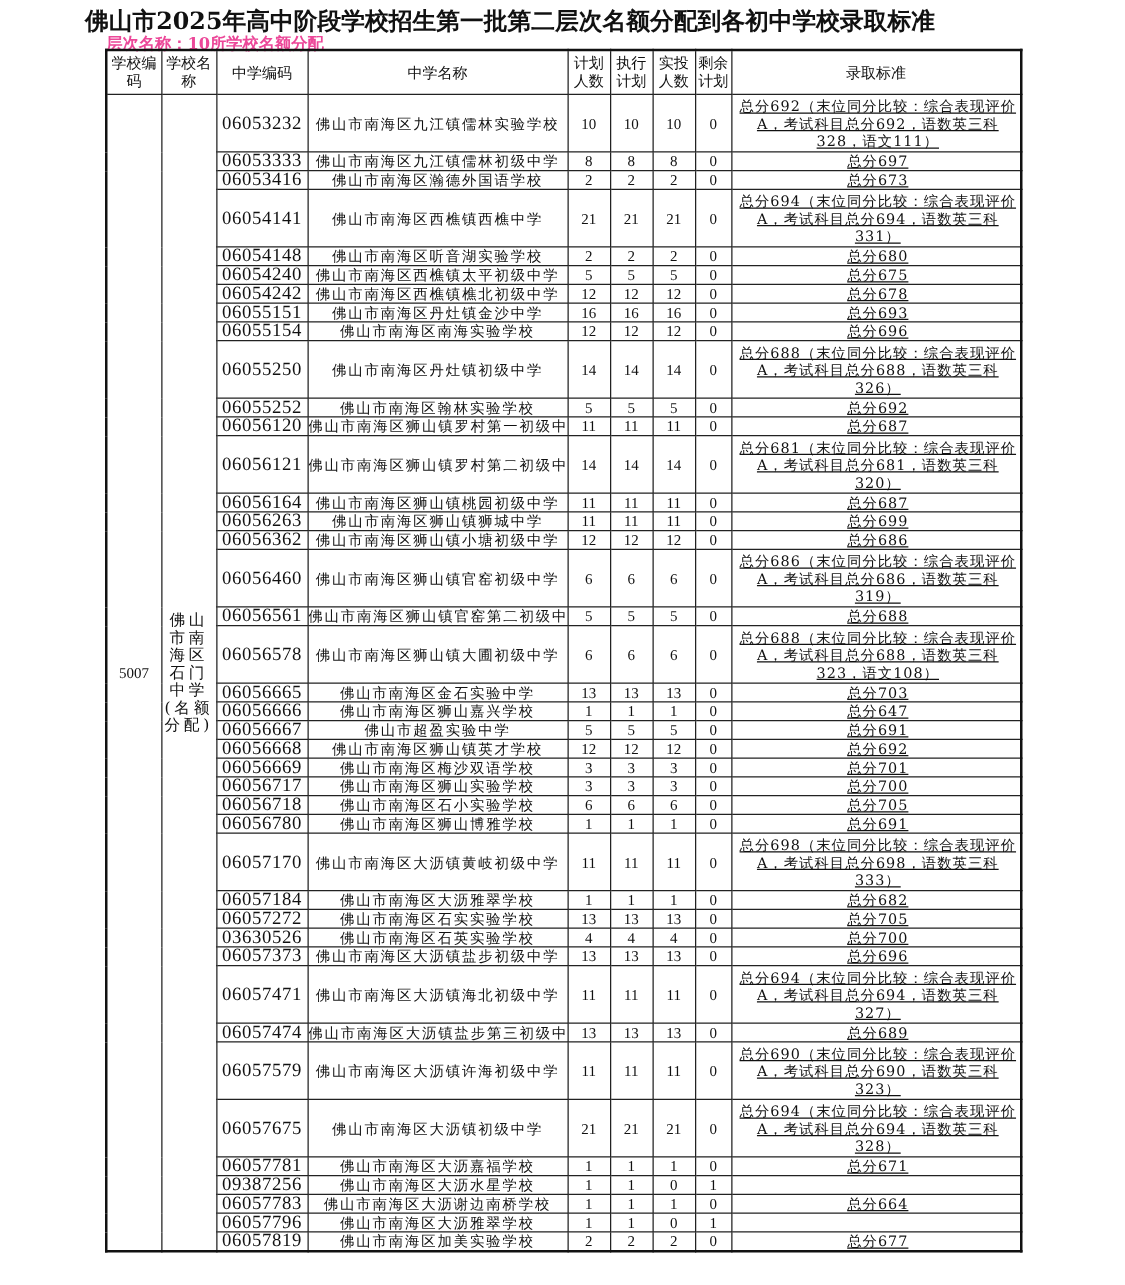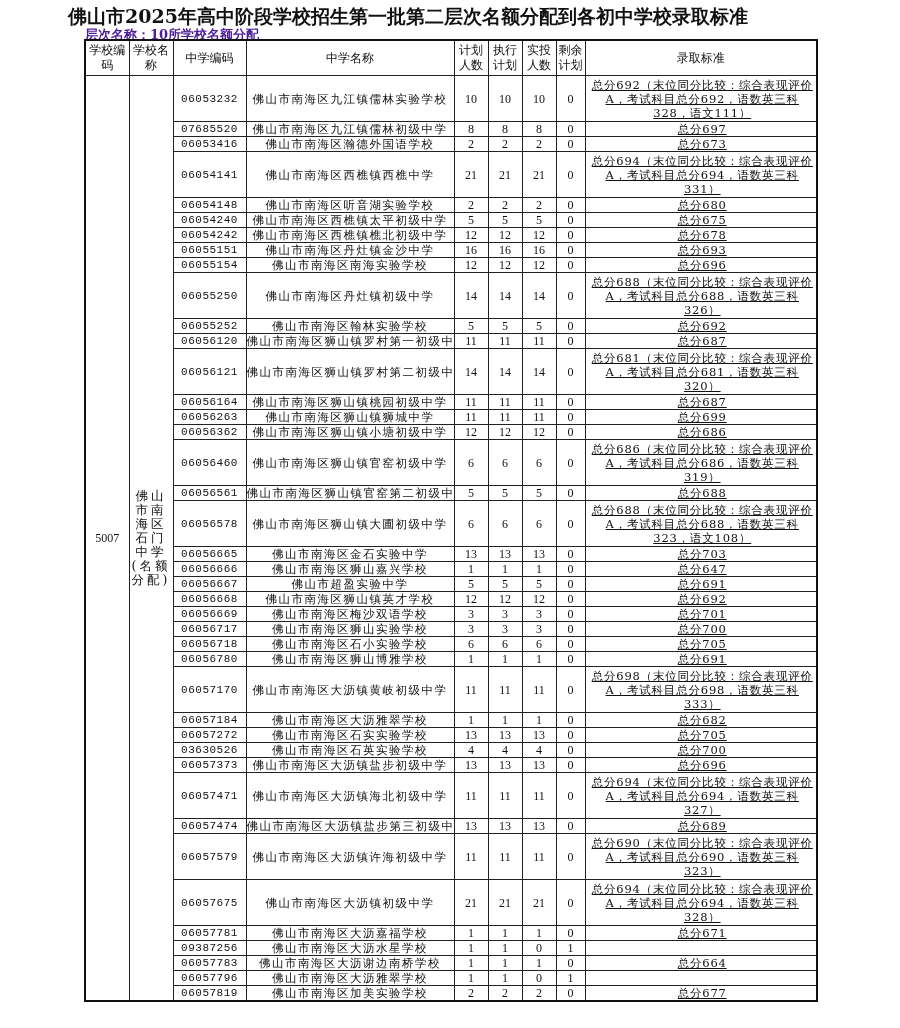--- a/index.html
+++ b/index.html
@@ -1,30 +1,30 @@
 <!DOCTYPE html>
 <html><head>
 <meta charset="utf-8">
 <style>
   html, body { margin:0; padding:0; background:#ffffff; }
   body { width:900px; height:1028px; position:relative; overflow:hidden;
          font-family:"DejaVu Serif","Liberation Serif",serif; color:#111; }
   .title { position:absolute; left:0; top:4px; width:816px; text-align:center;
            font-size:19px; font-weight:bold; letter-spacing:0px; color:#111; }
-  .level { position:absolute; left:85px; top:26px; font-size:13px; font-weight:bold; color:#4c1d95; }
+  .level { position:absolute; left:85px; top:26px; font-size:13px; font-weight:bold; color:#ec4899; }
   table.grid { position:absolute; left:84px; top:39px; border-collapse:collapse;
                table-layout:fixed; width:732px; font-size:12px;padding-left:36px; }
   table.grid td, table.grid th { border:1px solid #222; padding:0; text-align:center;
                vertical-align:middle; overflow:hidden; line-height:14px; }
   table.grid { border:2px solid #111; }
   table.grid th { font-weight:normal; font-size:12px; line-height:15px; height:34px; }
   th.crit-h { font-size:14px; }
   tr.r1 td { height:14px; }
   tr.r3 td { height:45px; }
-  td.code { font-family:Liberation Mono, monospace; font-size:11px; letter-spacing:0.5px; }
+  td.code { font-family:Liberation Serif, serif; font-size:15px; letter-spacing:0.5px; }
   td.name { font-size:11.5px; letter-spacing:1.5px; white-space:nowrap;margin-left:12px; }
   td.num { font-family:"Liberation Serif",serif; font-size:12px; }
   td.crit { text-align:left; padding-left:3px !important; font-size:11.5px; letter-spacing:0.8px;
             line-height:15px; vertical-align:top;text-decoration:underline; }
   td.school-code { font-family:"Liberation Serif",serif; font-size:12px; vertical-align:middle; }
   td.school-name { font-size:12.5px; line-height:17px; letter-spacing:3px; padding:0 2px !important; }
 </style>
 </head>
 <body>
 
@@ -62,21 +62,21 @@
         <td class="school-name" rowspan="41">佛山市南海区石门中学(名额分配)</td>
         <td class="code">06053232</td>
         <td class="name">佛山市南海区九江镇儒林实验学校</td>
         <td class="num">10</td>
         <td class="num">10</td>
         <td class="num">10</td>
         <td class="num">0</td>
         <td class="crit">总分692（末位同分比较：综合表现评价A，考试科目总分692，语数英三科328，语文111）</td>
       </tr>
       <tr class="r1">
-        <td class="code">07685520</td>
+        <td class="code">06053333</td>
         <td class="name">佛山市南海区九江镇儒林初级中学</td>
         <td class="num">8</td>
         <td class="num">8</td>
         <td class="num">8</td>
         <td class="num">0</td>
         <td class="crit">总分697</td>
       </tr>
       <tr class="r1">
         <td class="code">06053416</td>
         <td class="name">佛山市南海区瀚德外国语学校</td>

